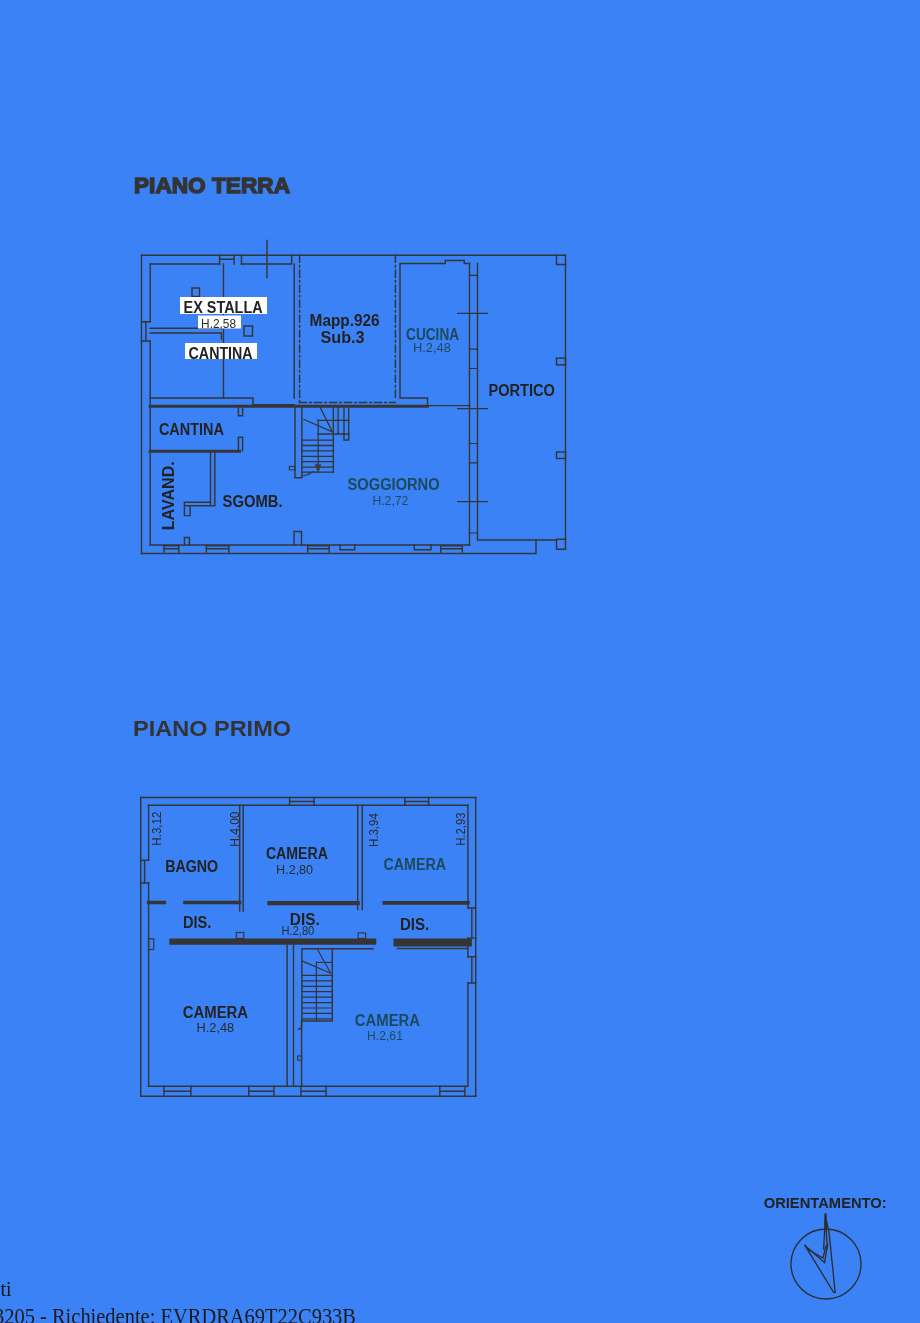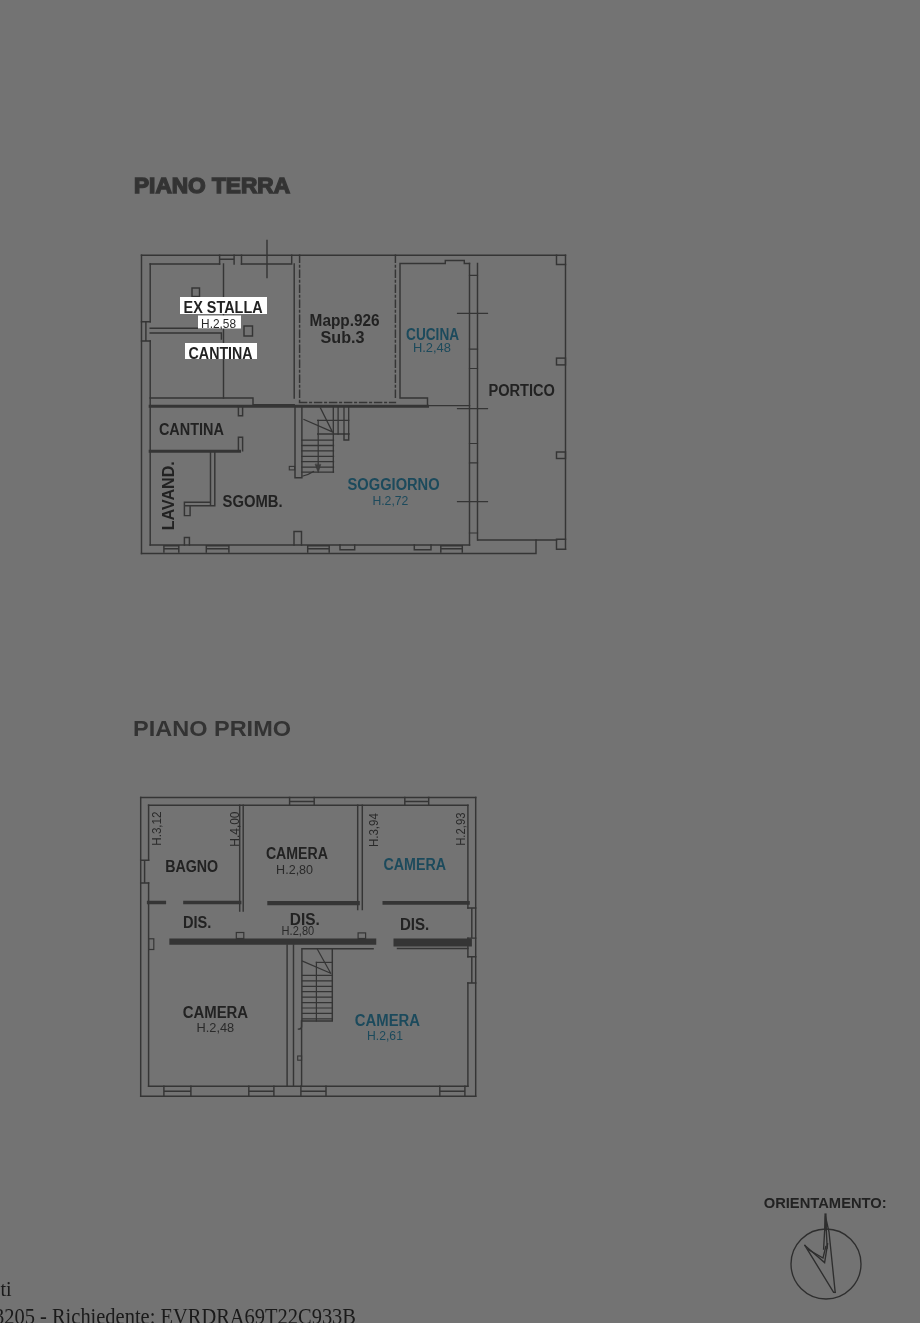--- a/index.html
+++ b/index.html
@@ -1,16 +1,16 @@
 <!DOCTYPE html>
 <html><head>
 <meta charset="utf-8">
 <style>
   html,body{margin:0;padding:0;background:#ffffff;}
-  .page{position:relative;width:920px;height:1323px;background:#737373;overflow:hidden;}
+  .page{position:relative;width:920px;height:1323px;background:#3b82f6;overflow:hidden;}
   svg{position:absolute;left:0;top:0;}
   text{font-family:"Liberation Sans",sans-serif;fill:#222222;}
   .lbl{font-weight:bold;font-size:16px;}
   .lblb{font-weight:bold;font-size:16px;fill:#1c4a5c;}
   .sub{font-size:13px;fill:#2a2a2a;}
   .subb{font-size:13px;fill:#1c4a5c;}
   .rot{font-size:13px;fill:#2a2a2a;}
   .title{font-weight:bold;font-size:22px;fill:#333333;}
   .serif{font-family:"Liberation Serif",serif;fill:#1a1a1a;}
 </style>

